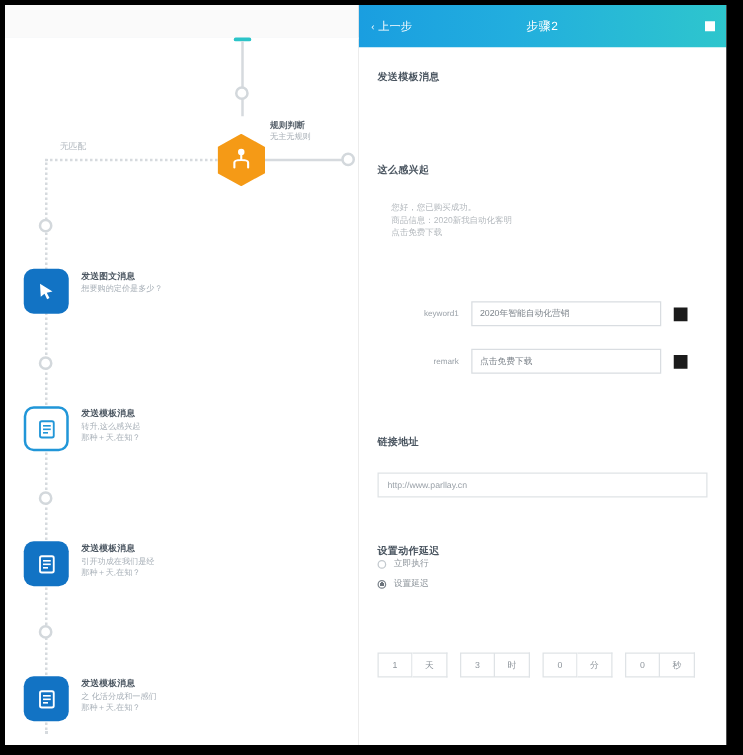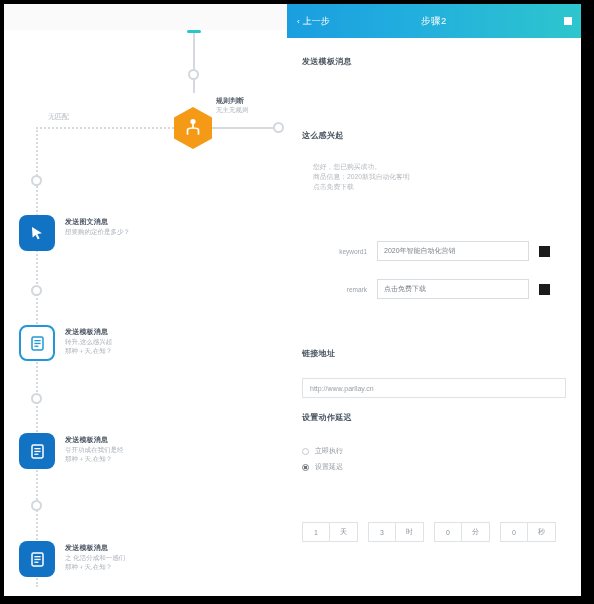--- a/index.html
+++ b/index.html
@@ -462,21 +462,21 @@
       <div class="field-row" style="left:12px; top:241px;">
         <div class="field-label">remark</div>
         <div class="field-input">点击免费下载</div>
         <div class="swatch"></div>
       </div>
 
       <div class="sec-label" style="position:absolute; left:15px; top:310px;">链接地址</div>
 
       <div class="url-input" style="left:15px; top:340px; width:264px;">http://www.parllay.cn</div>
 
-      <div class="sec-label" style="position:absolute; left:15px; top:374px;">设置动作延迟</div>
+      <div class="sec-label" style="position:absolute; left:15px; top:397px;">设置动作延迟</div>
 
       <div class="radio-row" style="left:15px; top:408px;">
         <span class="radio-dot"></span>
         <span class="radio-label">立即执行</span>
       </div>
 
       <div class="radio-row" style="left:15px; top:424px;">
         <span class="radio-dot on"></span>
         <span class="radio-label">设置延迟</span>
       </div>

